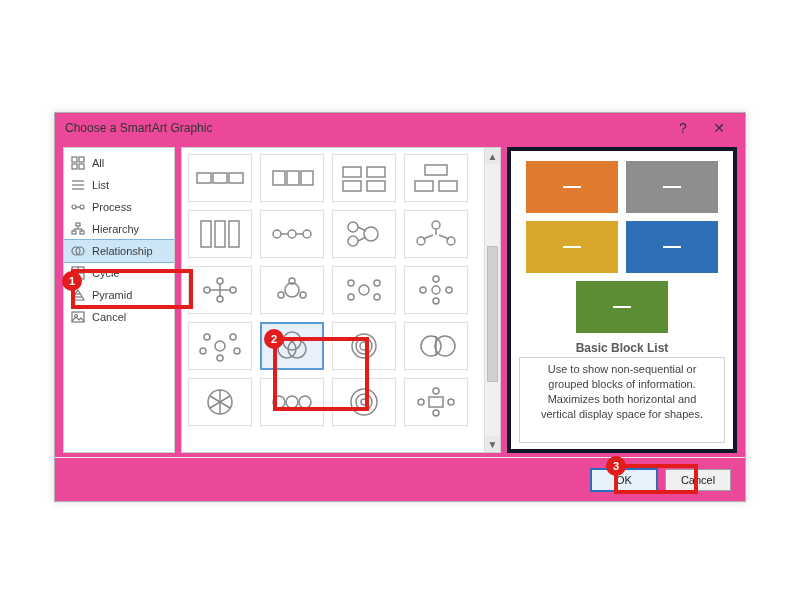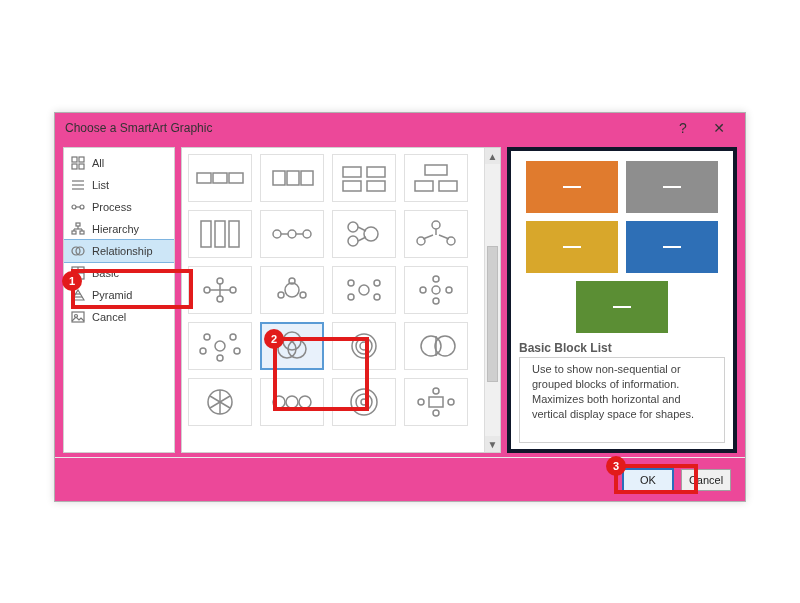--- a/index.html
+++ b/index.html
@@ -42,20 +42,21 @@
     justify-content: center;
     color: #333;
     font-size: 14px;
   }
   .content {
     flex: 1;
     display: flex;
     gap: 6px;
     padding: 4px 8px 4px 8px;
     overflow: hidden;
+    text-align: center;
   }
   .col-categories {
     width: 112px;
     border: 1px solid #d0d0d0;
     background: #fff;
     padding: 4px 0;
     overflow: hidden;
   }
   .cat {
     display: flex;
@@ -159,21 +160,21 @@
   .footer {
     height: 44px;
     display:flex;
     align-items:center;
     justify-content:flex-end;
     gap: 8px;
     padding: 0 14px;
     border-top: 1px solid #eaeaea;
   }
   .btn {
-    width: 50px;
+    width: 66px;
     height: 22px;
     border: 1px solid #a0a0a0;
     background: #f0f0f0;
     font-size: 11px;
     display:inline-flex;align-items:center;justify-content:center;
     color:#222;
   }
   .btn.default {
     border: 1px solid #2a6ebb;
     outline: 1px solid #2a6ebb;
@@ -265,21 +266,21 @@
         <span>Relationship</span>
       </div>
       <div class="cat">
         <span class="icon">
             <svg width="14" height="14">
               <rect x="1" y="1" width="12" height="12"></rect>
               <line x1="7" y1="1" x2="7" y2="13"></line>
               <line x1="1" y1="7" x2="13" y2="7"></line>
             </svg>
           </span>
-        <span>Basic</span>
+        <span>Cycle</span>
       </div>
       <div class="cat">
         <span class="icon">
             <svg width="14" height="14">
               <path d="M7 2 L13 12 L1 12 Z"></path>
               <line x1="3" y1="9" x2="11" y2="9"></line>
               <line x1="5" y1="6" x2="9" y2="6"></line>
             </svg>
           </span>
         <span>Pyramid</span>

